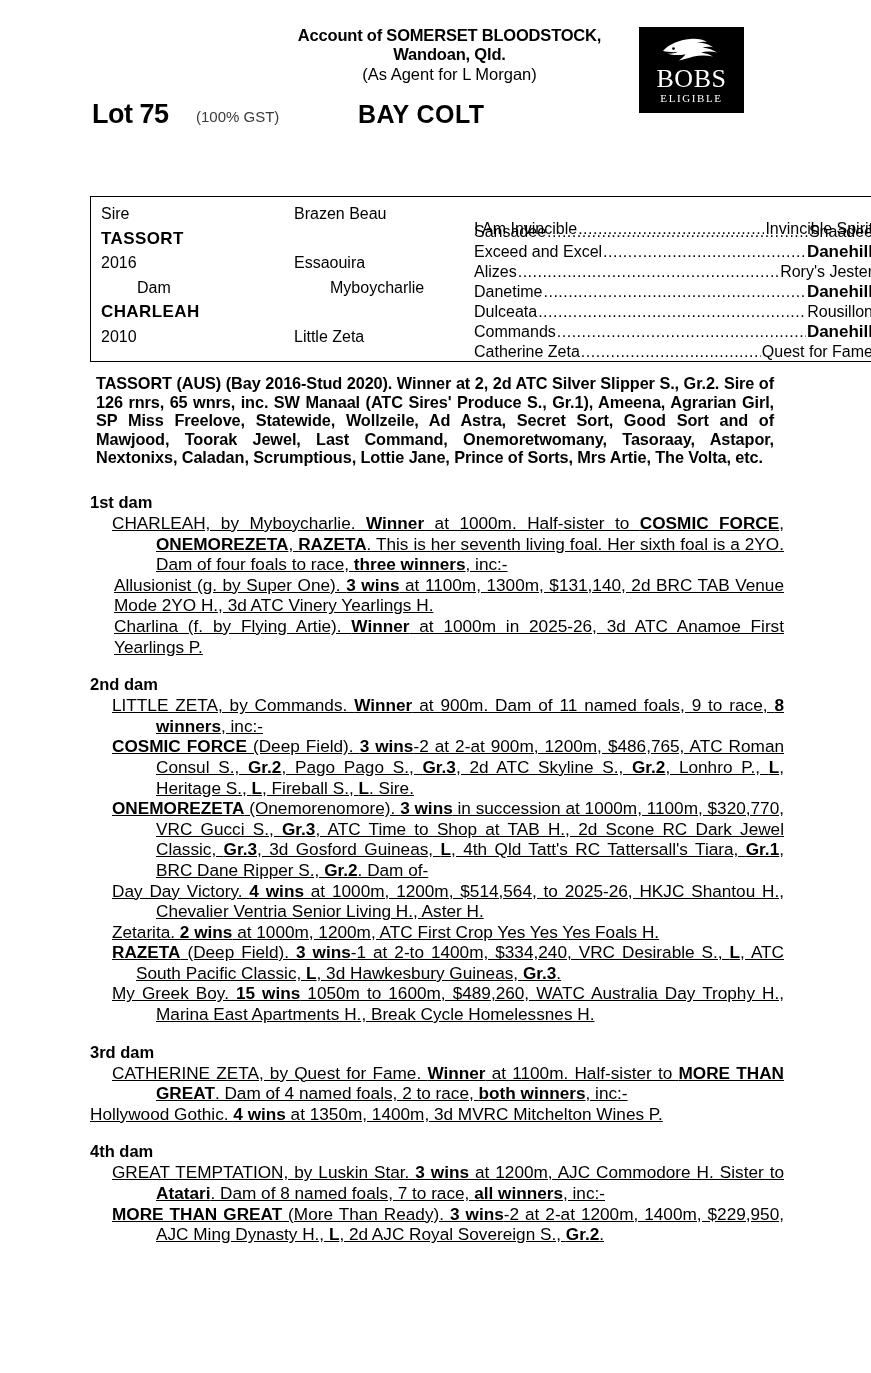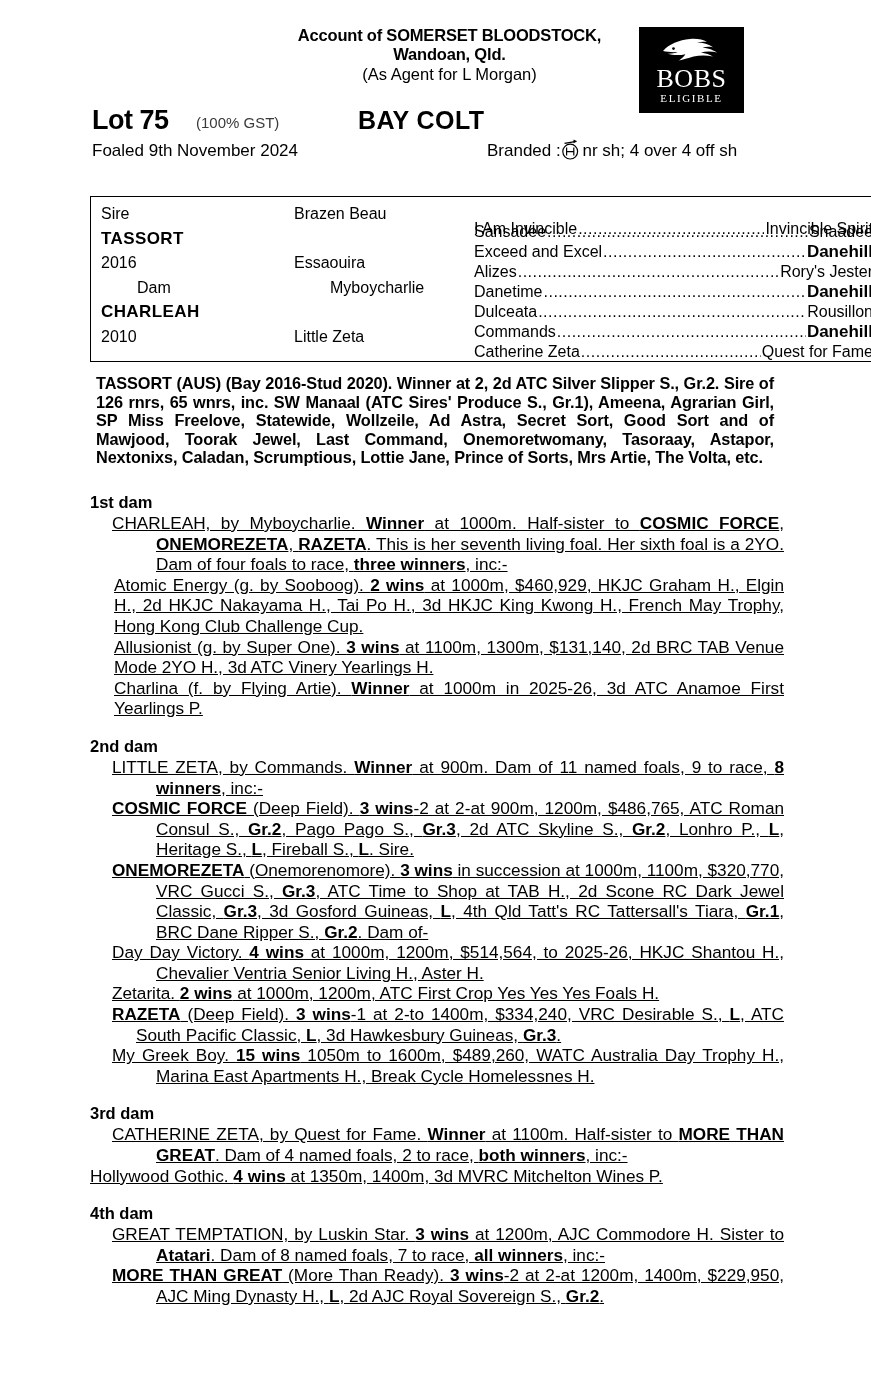--- a/index.html
+++ b/index.html
@@ -39,21 +39,21 @@
     color:#fff;font-family:"Liberation Serif", serif;
     font-size:26px;line-height:26px;letter-spacing:0.5px;margin-top:1px;
   }
   .bobs .elig{
     color:#fff;font-family:"Liberation Serif", serif;
     font-size:11px;line-height:12px;letter-spacing:1.6px;
   }
 
   .lotrow{
     position:relative;
-    margin-top:20px;
+    margin-top:14px;
     height:30px;
   }
   .lotno{
     position:absolute;left:92px;top:0;
     font-weight:bold;font-size:27px;line-height:30px;letter-spacing:-0.5px;
   }
   .gst{
     position:absolute;left:196px;top:7px;
     font-size:15px;line-height:22px;color:#3a3a3a;
   }
@@ -142,29 +142,20 @@
     <div class="acct">Account of SOMERSET BLOODSTOCK,</div>
     <div class="acct">Wandoan, Qld.</div>
     <div class="agent">(As Agent for L Morgan)</div>
 
     <div class="lotrow">
       <span class="lotno">Lot 75</span>
       <span class="gst">(100% GST)</span>
       <span class="colour">BAY COLT</span>
     </div>
 
-    <div class="foaledrow">
-      <span class="foaled">Foaled 9th November 2024</span>
-      <span class="branded"><span>Branded :</span><span class="brandsym"><svg width="19" height="22" viewBox="0 0 19 22">
-              <circle cx="9.2" cy="12.6" r="7.4" fill="none" stroke="#000" stroke-width="1.2"></circle>
-              <path d="M5.6 8.6 L5.6 16.6 M12.8 8.6 L12.8 16.6 M5.6 12.6 L12.8 12.6" stroke="#000" stroke-width="1.2" fill="none"></path>
-              <path d="M3.5 4.4 L15.4 2.3" stroke="#000" stroke-width="1.2" fill="none"></path>
-              <path d="M12.6 0.6 L15.9 2.2 L12.4 4.2 Z" fill="#000"></path>
-            </svg></span> <span>nr sh; 4 over 4 off sh</span></span>
-    </div>
   </div>
 
   <div class="ped">
     <div class="ped-inner">
       <div class="c1 pl r0">Sire</div>
       <div class="c1 pl b r1">TASSORT</div>
       <div class="c1 pl r2">2016</div>
       <div class="c1 pl r3">Dam</div>
       <div class="c1 pl b r4">CHARLEAH</div>
       <div class="c1 pl r5">2010</div>
@@ -217,21 +208,20 @@
     </div>
   </div>
 
   <div class="blurb">TASSORT (AUS) (Bay 2016-Stud 2020). Winner at 2, 2d ATC Silver Slipper S., Gr.2. Sire of 126 rnrs, 65 wnrs, inc. SW Manaal (ATC Sires' Produce S., Gr.1), Ameena, Agrarian Girl, SP Miss Freelove, Statewide, Wollzeile, Ad Astra, Secret Sort, Good Sort and of Mawjood, Toorak Jewel, Last Command, Onemoretwomany, Tasoraay, Astapor, Nextonixs, Caladan, Scrumptious, Lottie Jane, Prince of Sorts, Mrs Artie, The Volta, etc.</div>
 
   <div class="body">
 
     <div class="sec">
       <div class="damhead">1st dam</div>
       <p class="t hang3">CHARLEAH, by Myboycharlie. <b>Winner</b> at 1000m. Half-sister to <b>COSMIC FORCE</b>, <b>ONEMOREZETA</b>, <b>RAZETA</b>. This is her seventh living foal. Her sixth foal is a 2YO. Dam of four foals to race, <b>three winners</b>, inc:-</p>
-      <p class="t hang2 ind">Atomic Energy (g. by Sooboog). <b>2 wins</b> at 1000m, $460,929, HKJC Graham H., Elgin H., 2d HKJC Nakayama H., Tai Po H., 3d HKJC King Kwong H., French May Trophy, Hong Kong Club Challenge Cup.</p>
       <p class="t hang2 ind">Allusionist (g. by Super One). <b>3 wins</b> at 1100m, 1300m, $131,140, 2d BRC TAB Venue Mode 2YO H., 3d ATC Vinery Yearlings H.</p>
       <p class="t hang2 ind">Charlina (f. by Flying Artie). <b>Winner</b> at 1000m in 2025-26, 3d ATC Anamoe First Yearlings P.</p>
     </div>
 
     <div class="sec">
       <div class="damhead">2nd dam</div>
       <p class="t hang3">LITTLE ZETA, by Commands. <b>Winner</b> at 900m. Dam of 11 named foals, 9 to race, <b>8 winners</b>, inc:-</p>
       <p class="t hang3" style="padding-left:66px;text-indent:-44px"><b>COSMIC FORCE</b> (Deep Field). <b>3 wins</b>-2 at 2-at 900m, 1200m, $486,765, ATC Roman Consul S., <b>Gr.2</b>, Pago Pago S., <b>Gr.3</b>, 2d ATC Skyline S., <b>Gr.2</b>, Lonhro P., <b>L</b>, Heritage S., <b>L</b>, Fireball S., <b>L</b>. Sire.</p>
       <p class="t hang3" style="padding-left:66px;text-indent:-44px"><b>ONEMOREZETA</b> (Onemorenomore). <b>3 wins</b> in succession at 1000m, 1100m, $320,770, VRC Gucci S., <b>Gr.3</b>, ATC Time to Shop at TAB H., 2d Scone RC Dark Jewel Classic, <b>Gr.3</b>, 3d Gosford Guineas, <b>L</b>, 4th Qld Tatt's RC Tattersall's Tiara, <b>Gr.1</b>, BRC Dane Ripper S., <b>Gr.2</b>. Dam of-</p>
       <p class="t" style="padding-left:66px;text-indent:-44px">Day Day Victory. <b>4 wins</b> at 1000m, 1200m, $514,564, to 2025-26, HKJC Shantou H., Chevalier Ventria Senior Living H., Aster H.</p>

